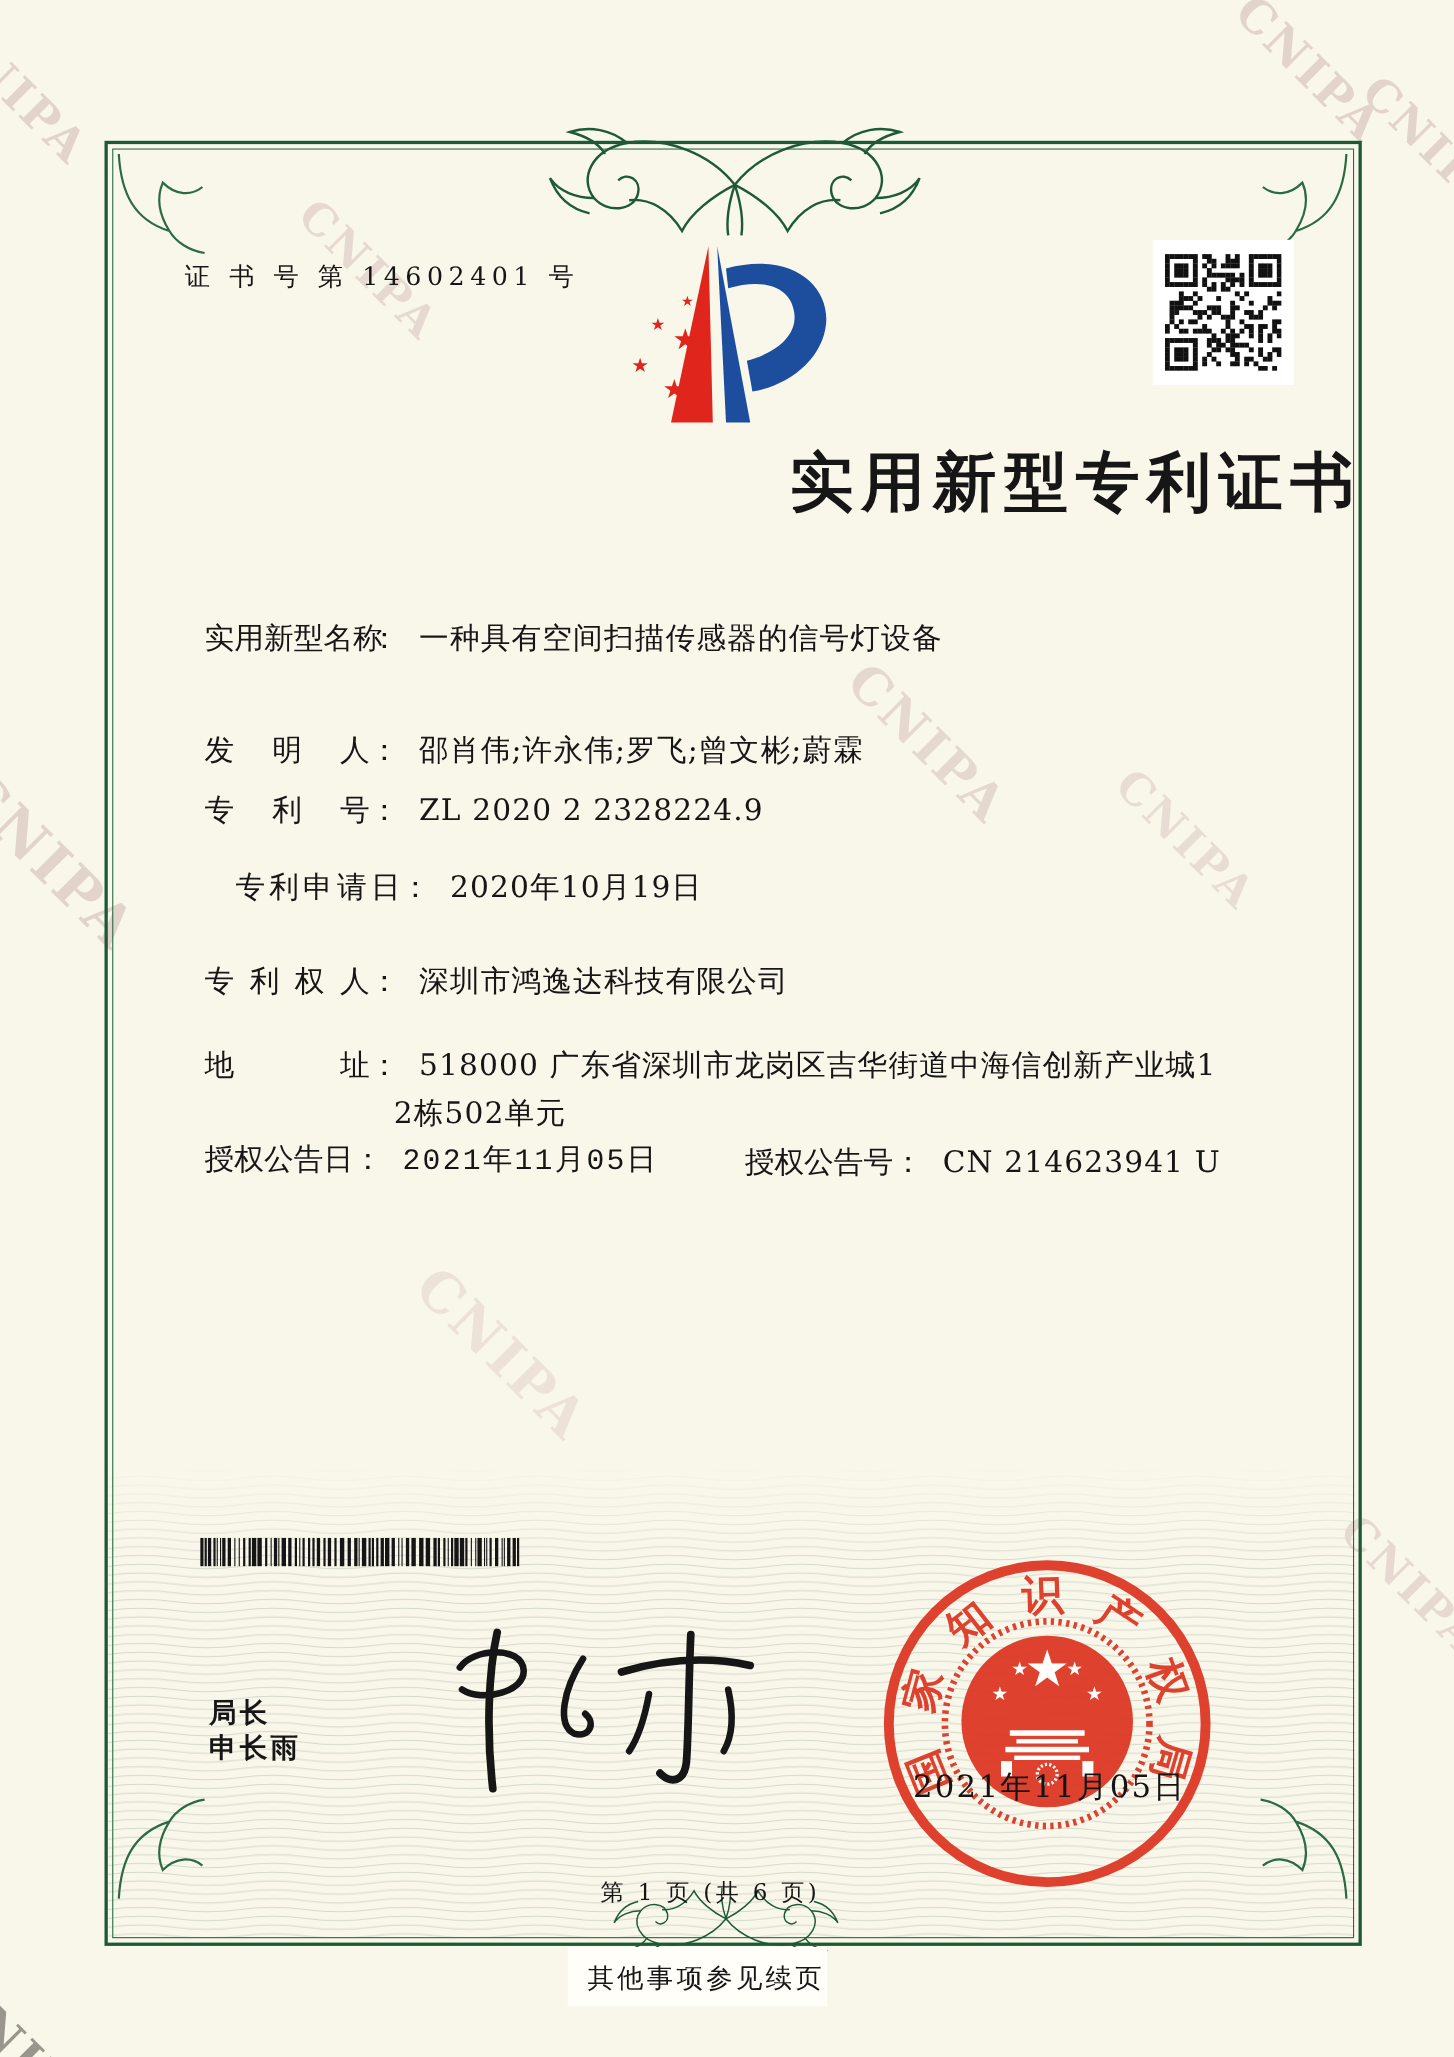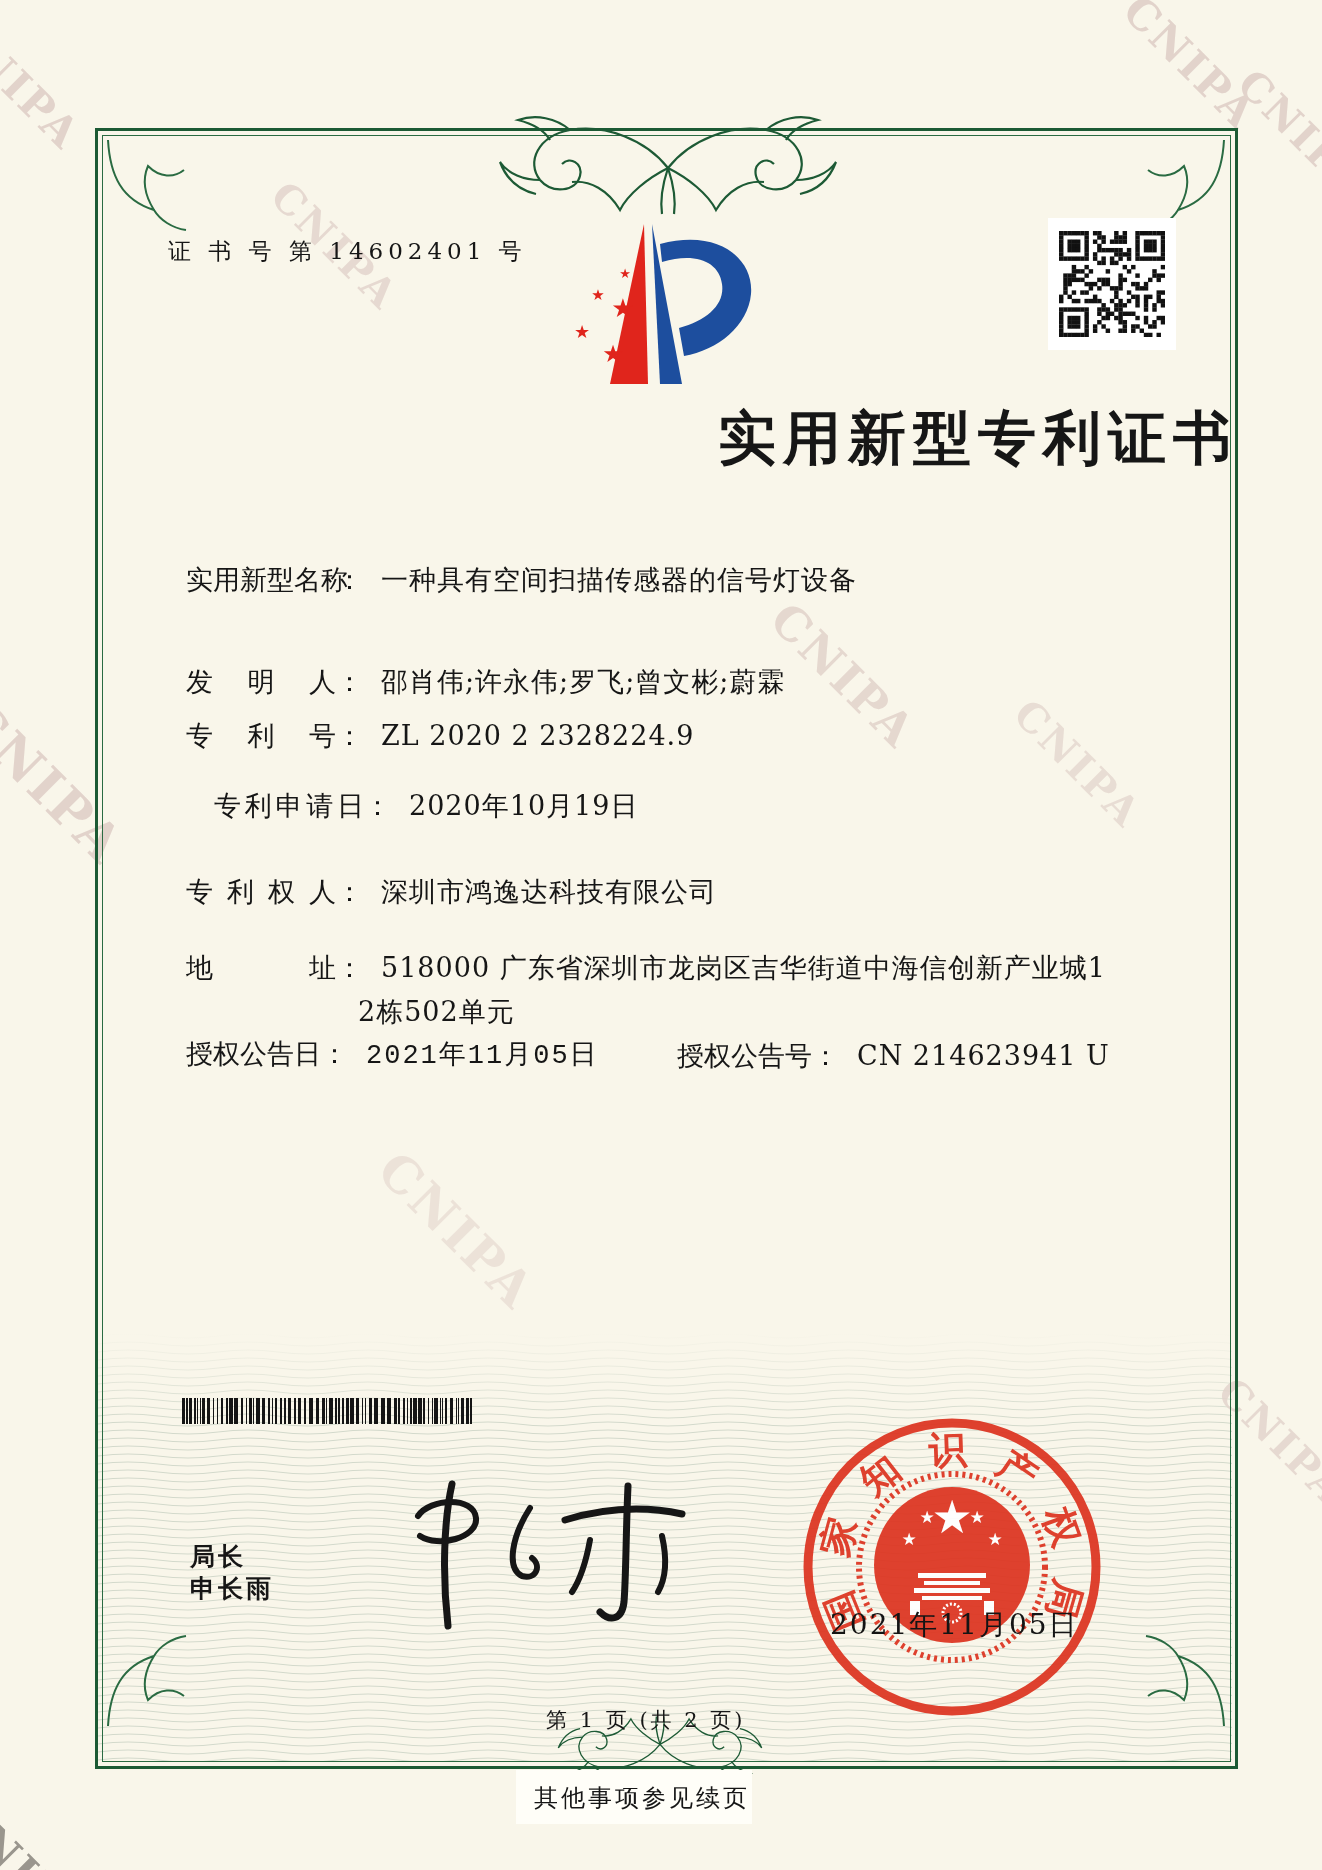--- a/index.html
+++ b/index.html
@@ -540,15 +540,15 @@
       <text x="46.98667832417901" y="142.71817172300507" text-anchor="middle" font-size="38" font-weight="bold" fill="#dd3420" transform="rotate(-75 46.98667832417901 129.71817172300507)">家</text>
       <text x="87.967607386898" y="80.80274182801352" text-anchor="middle" font-size="38" font-weight="bold" fill="#dd3420" transform="rotate(-38 87.967607386898 67.80274182801352)">知</text>
       <text x="155.91675888580738" y="56.0712732387658" text-anchor="middle" font-size="38" font-weight="bold" fill="#dd3420" transform="rotate(-2 155.91675888580738 43.0712732387658)">识</text>
       <text x="225.4255697060774" y="76.00260401106013" text-anchor="middle" font-size="38" font-weight="bold" fill="#dd3420" transform="rotate(34 225.4255697060774 63.00260401106013)">产</text>
       <text x="269.9440366319513" y="132.98364323089675" text-anchor="middle" font-size="38" font-weight="bold" fill="#dd3420" transform="rotate(70 269.9440366319513 119.98364323089675)">权</text>
       <text x="272.4676184247833" y="205.2495706305889" text-anchor="middle" font-size="38" font-weight="bold" fill="#dd3420" transform="rotate(106 272.4676184247833 192.2495706305889)">局</text>
     </g>
 </svg>
 <div class="seal-date">2021年11月05日</div>
 
-<div class="page-footer">第 1 页 (共 2 页)</div>
+<div class="page-footer">第 1 页 (共 6 页)</div>
 <div class="note-strip"></div>
 <div class="note">其他事项参见续页</div>
 
 </body></html>

